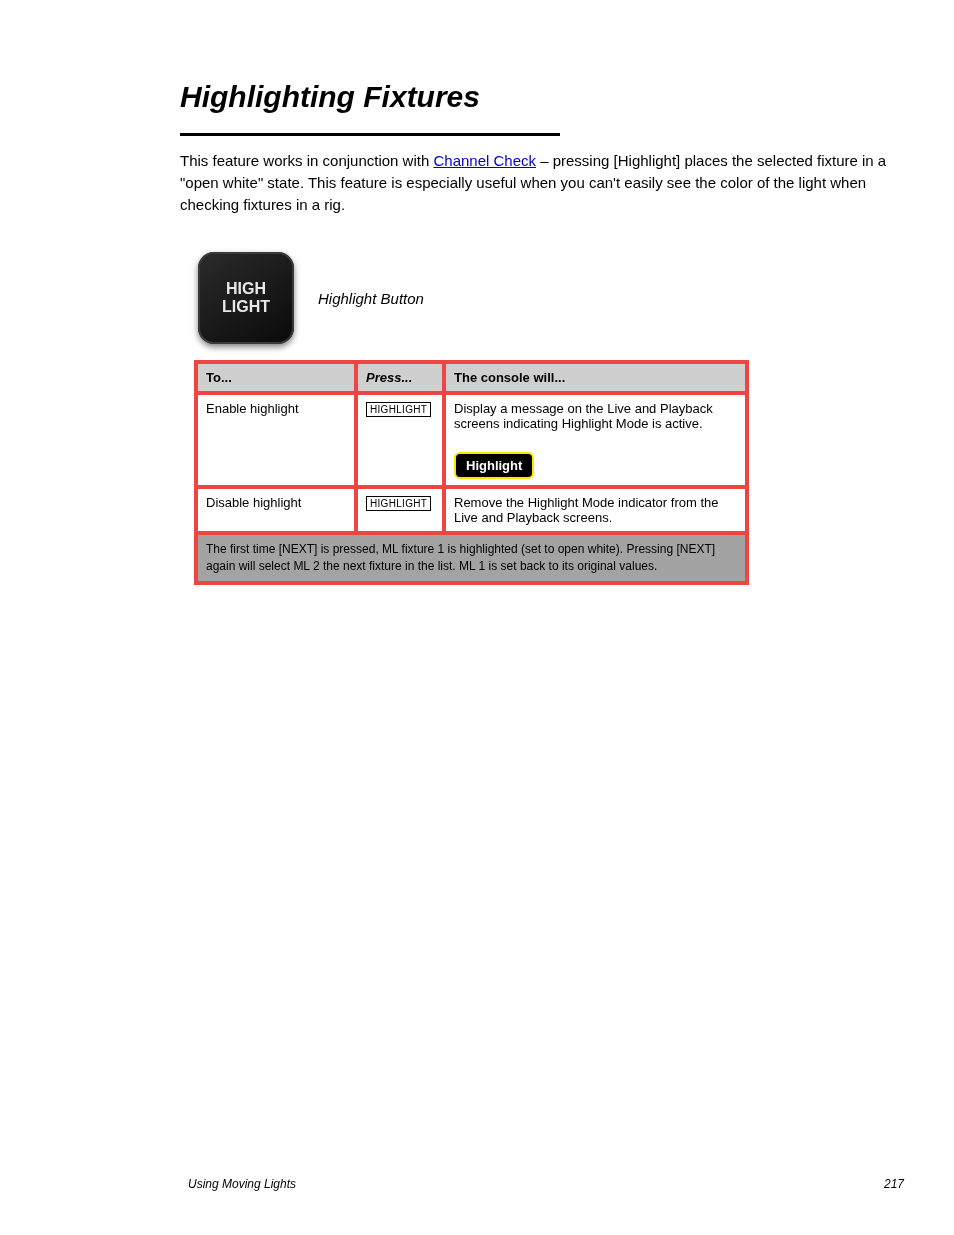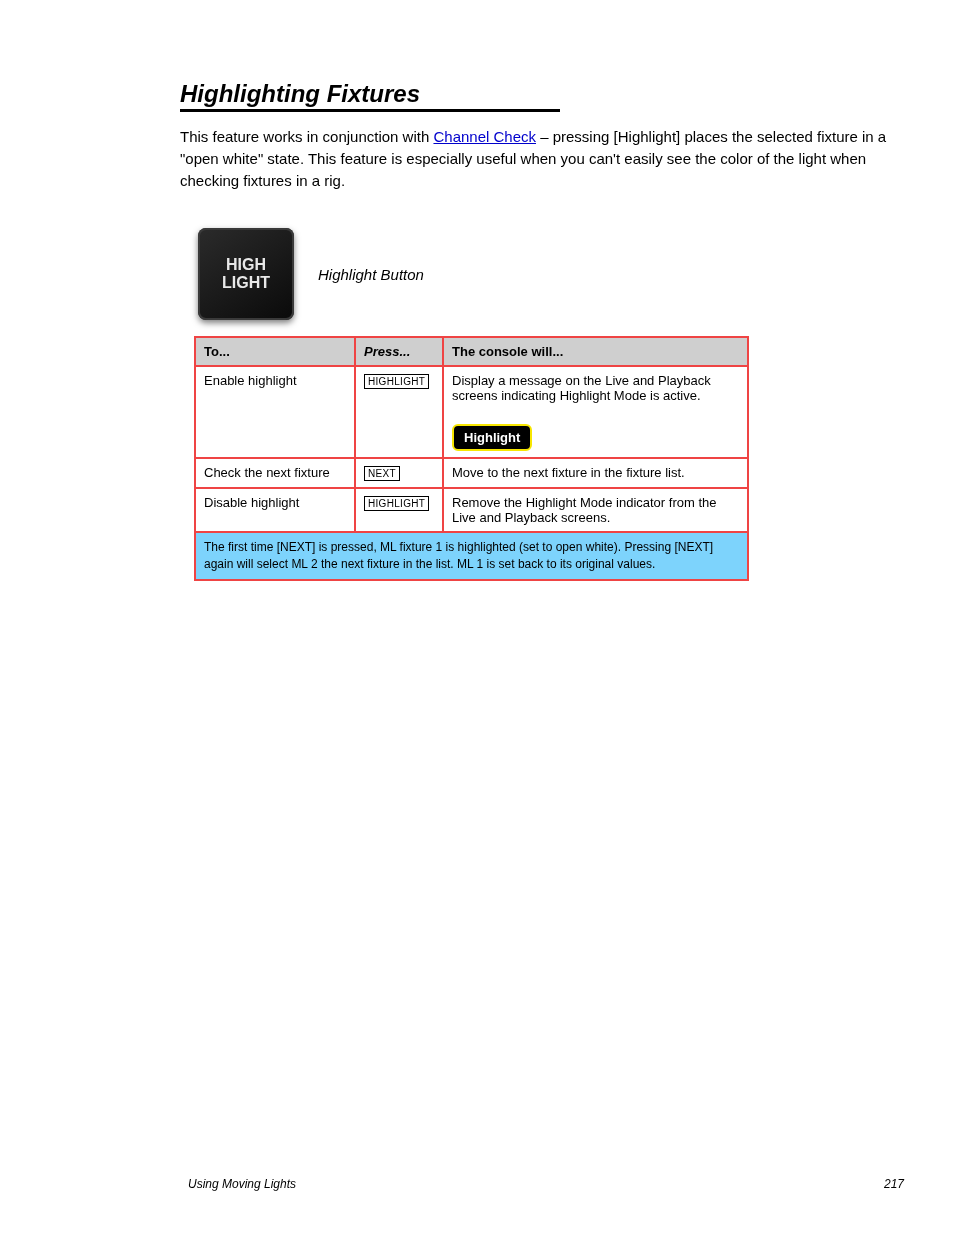--- a/index.html
+++ b/index.html
@@ -8,24 +8,24 @@
     height: 1235px;
     background: #fff;
     font-family: Arial, Helvetica, sans-serif;
     color: #000;
     position: relative;
   }
   .page {
     padding: 80px 60px 40px 180px;
   }
   .section-heading {
-    font-size: 24px;
+    font-size: 30px;
     font-weight: bold;
     font-style: italic;
-    margin-bottom: 1px;
+    margin-bottom: 19px;
   }
   .rule {
     border: none;
     border-top: 3px solid #000;
     margin-bottom: 14px;
     width: 380px;
   }
   .intro {
     font-size: 15px;
     line-height: 1.45;
@@ -39,21 +39,21 @@
     display: flex;
     align-items: center;
     gap: 24px;
     margin-bottom: 16px;
     margin-left: 18px;
   }
   .highlight-keycap {
     width: 96px;
     height: 92px;
     background: linear-gradient(145deg, #2b2b2b, #0a0a0a);
-    border-radius: 8px;
+    border-radius: 16px;
     box-shadow: inset 0 0 0 2px #3a3a3a, 0 3px 6px rgba(0,0,0,.5);
     display: flex;
     align-items: center;
     justify-content: center;
     color: #e8e8e8;
     font-size: 16px;
     font-weight: bold;
     text-align: center;
     line-height: 1.15;
   }
@@ -62,21 +62,21 @@
     font-weight: normal;
     font-style: italic;
   }
   table.instr {
     border-collapse: collapse;
     width: 555px;
     margin-left: 14px;
     font-size: 13px;
   }
   table.instr th, table.instr td {
-    border: 2px solid #ef4444;
+    border: 4px solid #ef4444;
     padding: 6px 8px;
     vertical-align: top;
     text-align: left;
   }
   table.instr th {
     background: #cfcfcf;
     font-weight: bold;
   }
   .col-to { width: 160px; }
   .col-press { width: 88px; font-style: italic; }
@@ -93,21 +93,21 @@
     margin-top: 6px;
     padding: 4px 10px;
     background: #000;
     color: #fff;
     border: 2px solid #f7e600;
     border-radius: 6px;
     font-size: 13px;
     font-weight: bold;
   }
   .note-row td {
-    background: #7dd3fc;
+    background: #a3a3a3;
     font-size: 12px;
     line-height: 1.4;
   }
   .footer {
     position: absolute;
     bottom: 44px;
     left: 188px;
     right: 50px;
     display: flex;
     justify-content: space-between;
@@ -146,27 +146,20 @@
         <td>Enable highlight</td>
         <td>
           <span class="key-badge">HIGHLIGHT</span>
         </td>
         <td>
           <span>Display a message on the Live and Playback screens indicating Highlight Mode is active.</span><br><br>
           <span class="highlight-pill">Highlight</span>
         </td>
       </tr>
       <tr>
-        <td>Check the next fixture</td>
-        <td>
-          <span class="key-badge">NEXT</span>
-        </td>
-        <td>Move to the next fixture in the fixture list.</td>
-      </tr>
-      <tr>
         <td>Disable highlight</td>
         <td>
           <span class="key-badge">HIGHLIGHT</span>
         </td>
         <td>Remove the Highlight Mode indicator from the Live and Playback screens.</td>
       </tr>
       <tr class="note-row">
         <td colspan="3">The first time [NEXT] is pressed, ML fixture 1 is highlighted (set to open white). Pressing [NEXT] again will select ML 2 the next fixture in the list. ML 1 is set back to its original values.</td>
       </tr>
     </tbody>

